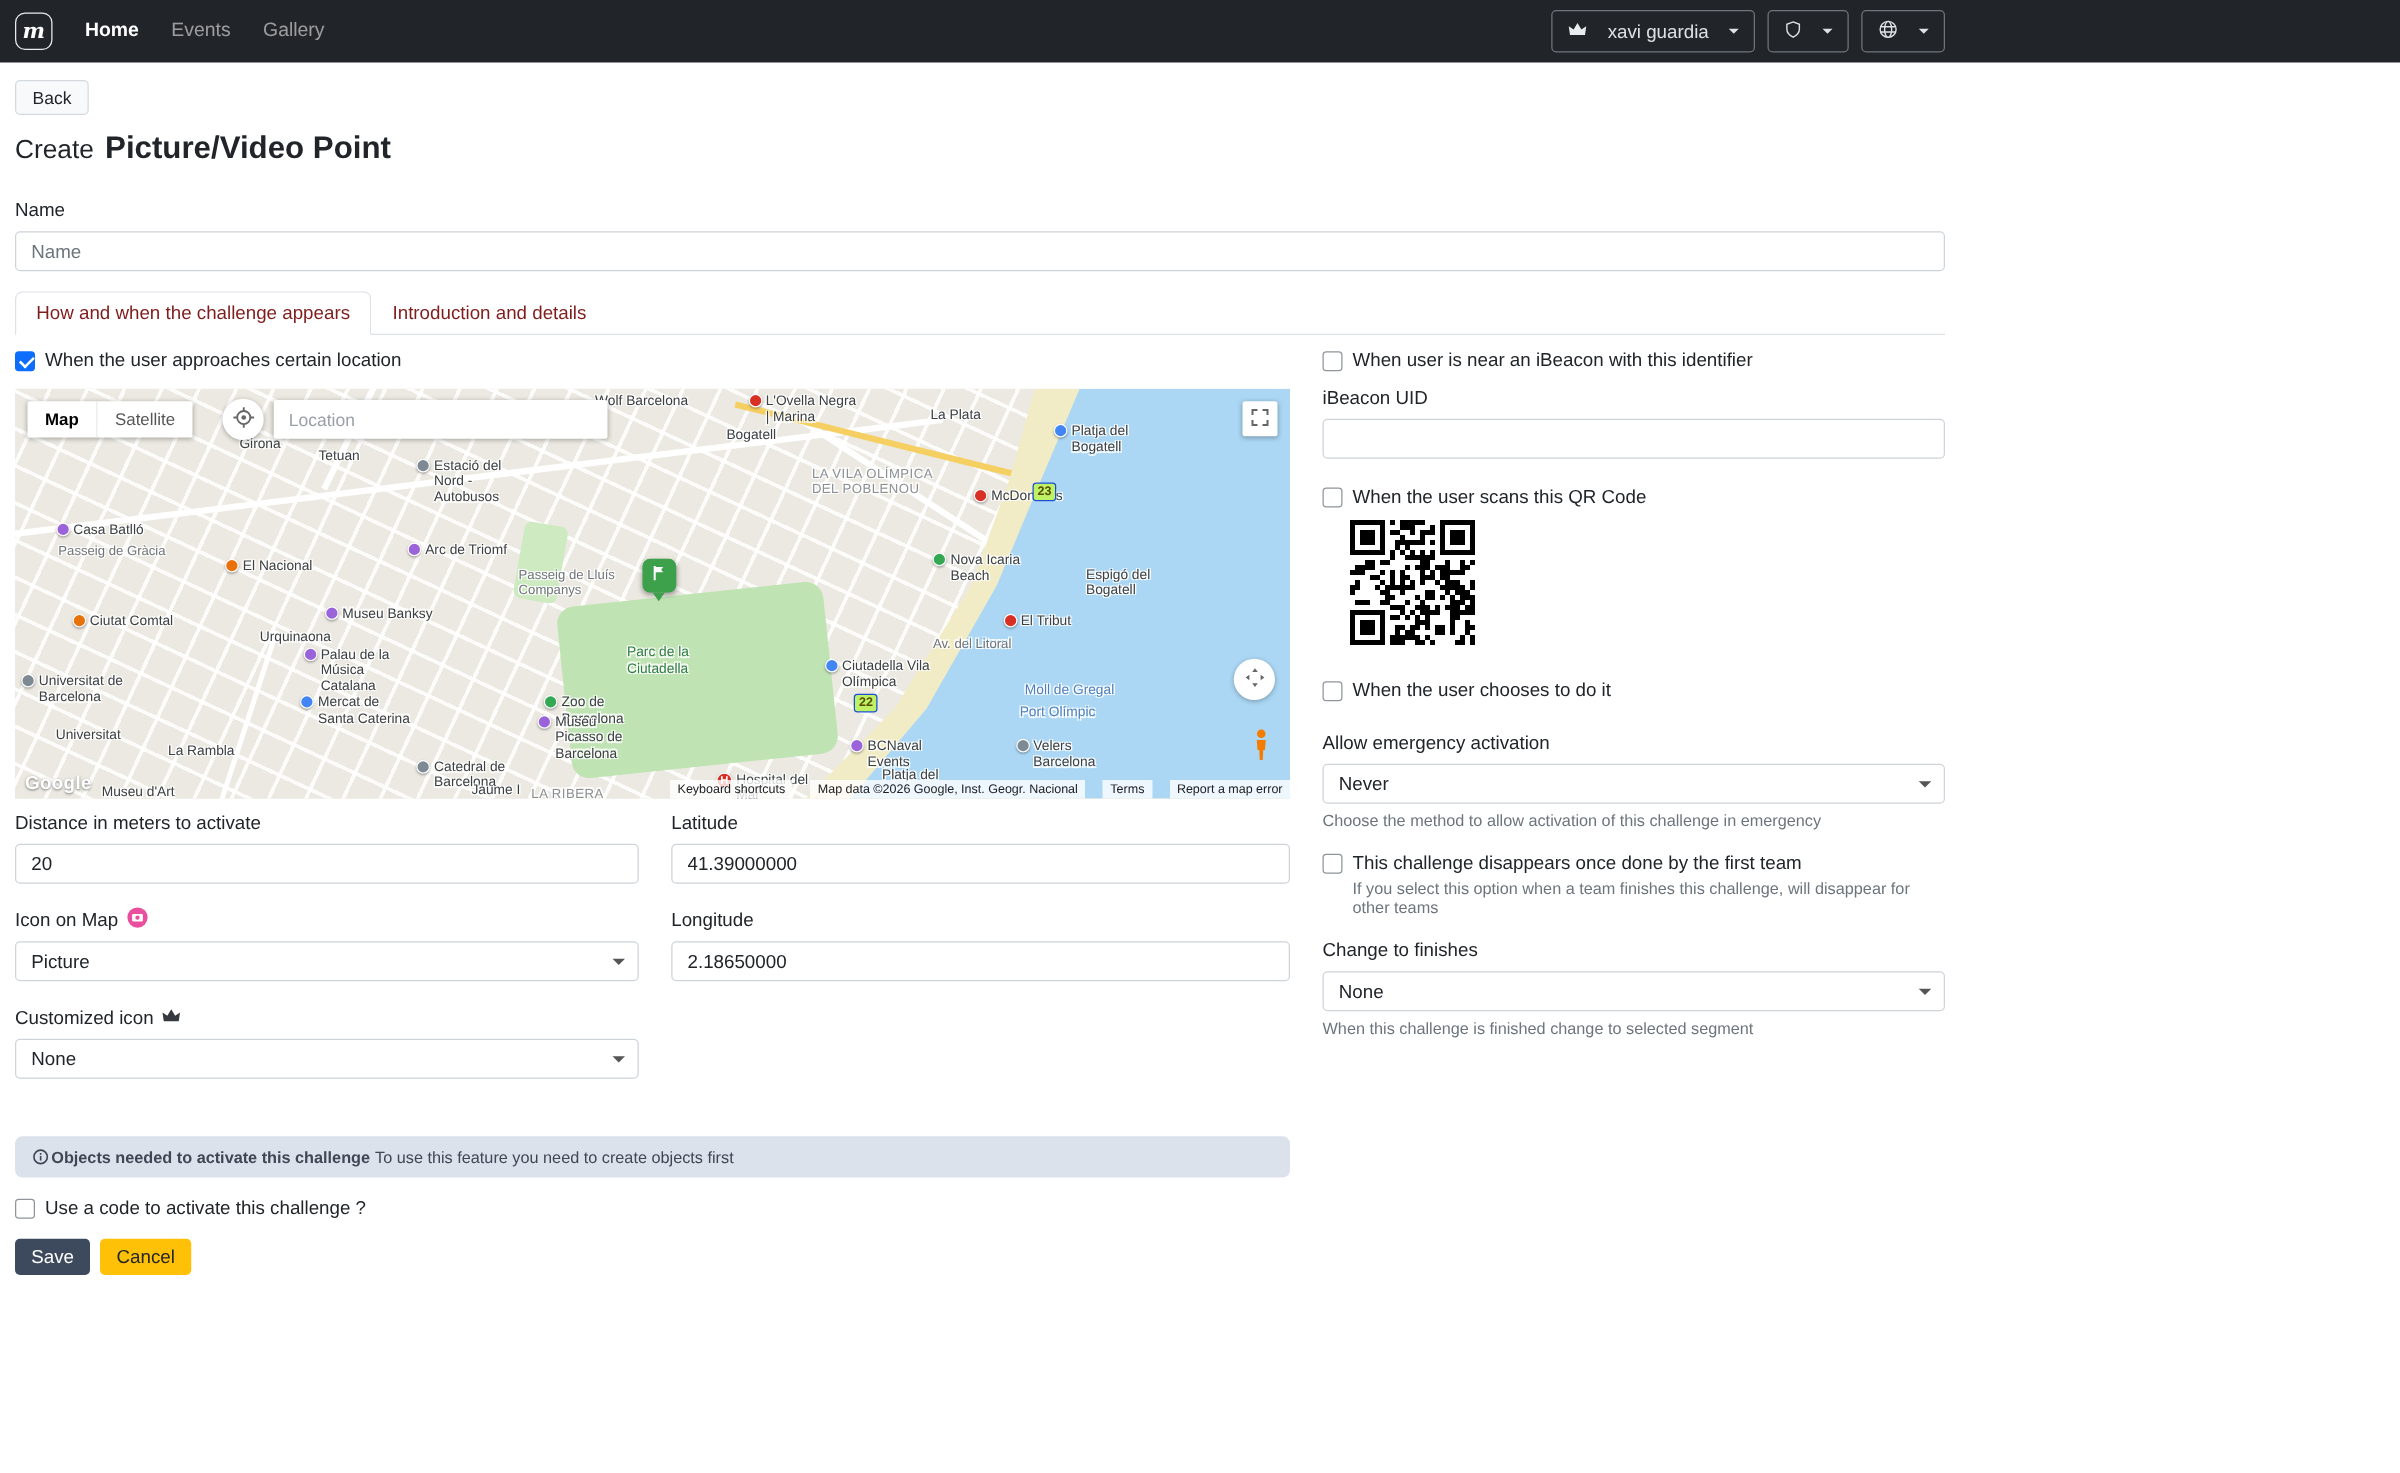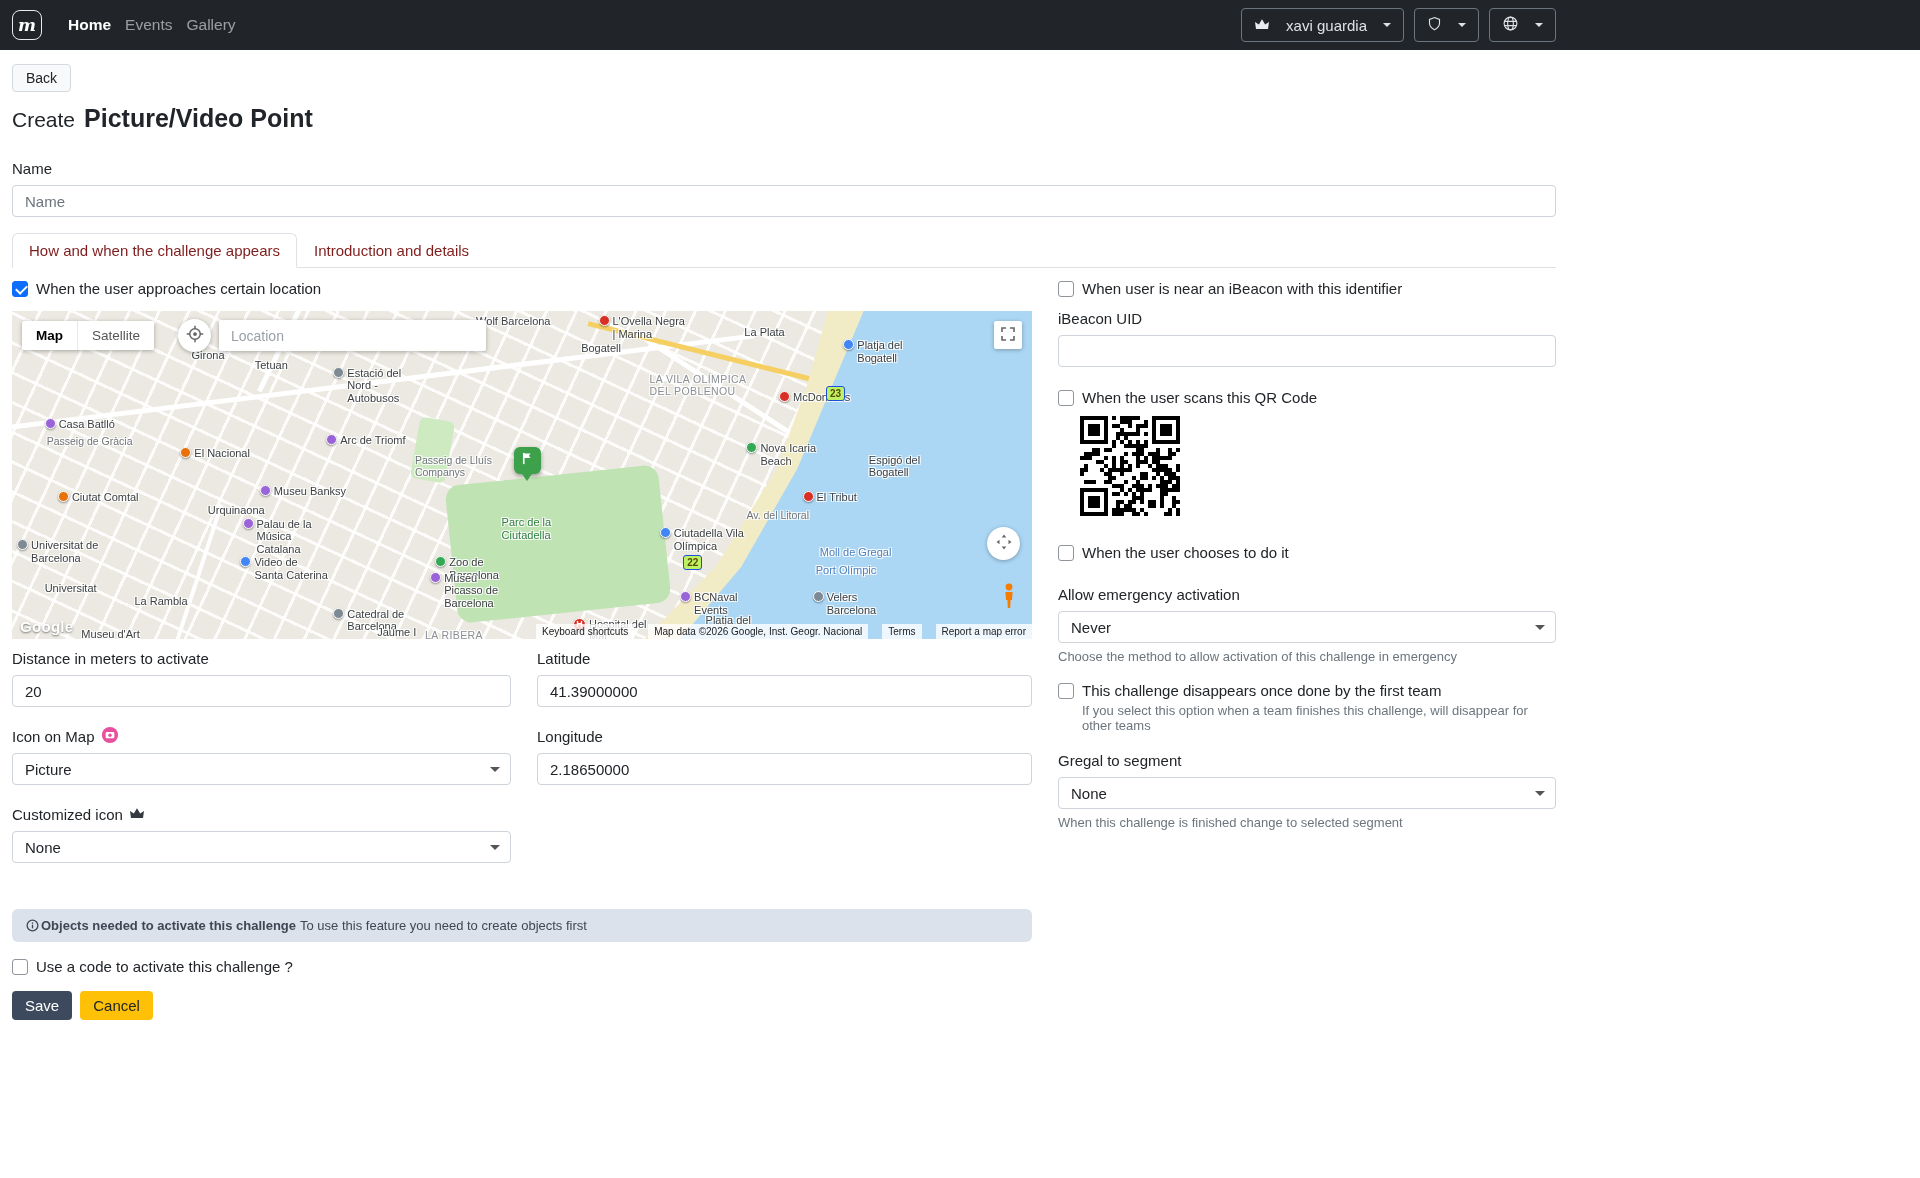--- a/index.html
+++ b/index.html
@@ -8,21 +8,21 @@
   button { font-family:inherit; cursor:pointer; }
   input { font-family:inherit; }
 
   
   .navbar { height:50px; background:var(--navbar-bg,#212529); width:100%; }
   .nav-inner { width:1568px; padding:0 12px; height:100%; display:flex; align-items:center; }
   .brand { width:30px; height:30px; border:1.5px solid #e9ecef; border-radius:8px;
     display:flex; align-items:center; justify-content:center; cursor:pointer; flex:none; }
   .brand-m { font-family:"DejaVu Serif", serif; font-style:italic; font-weight:bold;
     font-size:17px; color:#fff; line-height:1; }
-  .nav-links { display:flex; gap:14px; margin-left:26px; flex:1; }
+  .nav-links { display:flex; gap:26px; margin-left:26px; flex:1; }
   .nav-link { font-size:15.5px; color:rgba(255,255,255,.55); text-decoration:none; cursor:pointer; }
   .nav-link.active { color:#fff; font-weight:700; }
   .nav-right { display:flex; gap:10px; align-items:center; }
   .nav-btn { display:flex; align-items:center; gap:16px; height:34px; padding:0 12px;
     background:transparent; border:1px solid #6c757d; border-radius:4px; color:#dee2e6; font-size:15px; }
   .caret { width:0; height:0; border:4px solid transparent; border-top-color:currentColor;
     margin-top:4px; display:inline-block; }
 
   
   .shell { width:1568px; padding:0 12px; }
@@ -316,21 +316,21 @@
             <div class="ml poi-blue" style="left: 63.5%; top: 66%;">
               <span class="poi-dot" style="background: rgb(66, 133, 244);"></span>
               <span class="txt">Ciutadella Vila Olímpica</span>
             </div>
             <div class="ml poi-gray" style="left: 0.5%; top: 69.5%;">
               <span class="poi-dot" style="background: rgb(125, 138, 148);"></span>
               <span class="txt">Universitat de Barcelona</span>
             </div>
             <div class="ml poi-blue" style="left: 22.4%; top: 74.8%;">
               <span class="poi-dot" style="background: rgb(66, 133, 244);"></span>
-              <span class="txt">Video de Santa Caterina</span>
+              <span class="txt">Mercat de Santa Caterina</span>
             </div>
             <div class="ml poi-green" style="left: 41.5%; top: 74.8%;">
               <span class="poi-dot" style="background: rgb(52, 168, 83);"></span>
               <span class="txt">Zoo de Barcelona</span>
             </div>
             <div class="map-badge" style="left: 65.8%; top: 74.5%;">22</div>
             <div class="ml water" style="left: 79.2%; top: 71.5%;">
               <span class="txt">Moll de Gregal</span>
             </div>
             <div class="ml plain" style="left: 3.2%; top: 82.5%;">
@@ -754,20 +754,20 @@
         <span>Never</span>
       </div>
       <div class="form-help">Choose the method to allow activation of this challenge in emergency</div>
 
       <label class="check mt18">
         <span class="cb"></span>
         <span class="cb-label">This challenge disappears once done by the first team</span>
       </label>
       <div class="form-help indent">If you select this option when a team finishes this challenge, will disappear for other teams</div>
 
-      <div class="field-label mt18">Gregal to segment</div>
+      <div class="field-label mt18">Change to finishes</div>
       <div class="select">
         <span>None</span>
       </div>
       <div class="form-help">When this challenge is finished change to selected segment</div>
     </section>
   </div>
 </main>
 
 </body></html>

